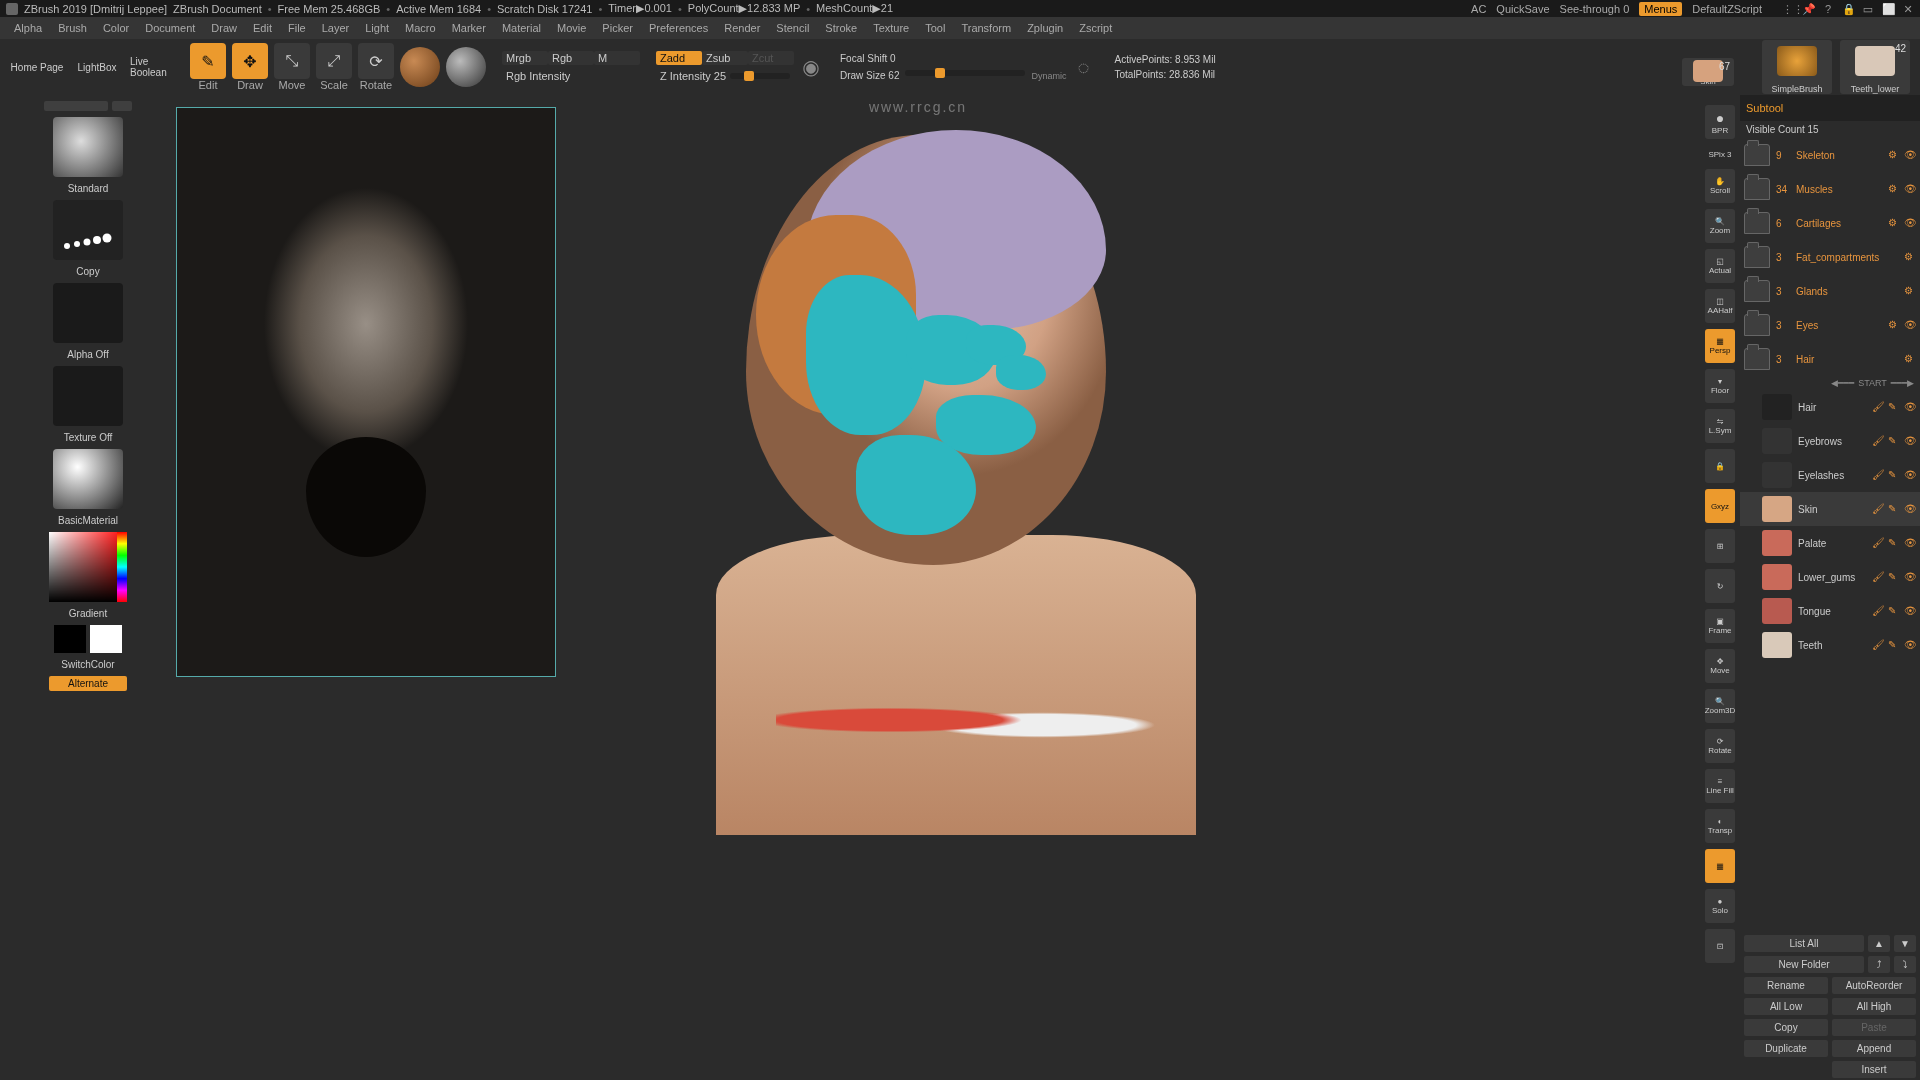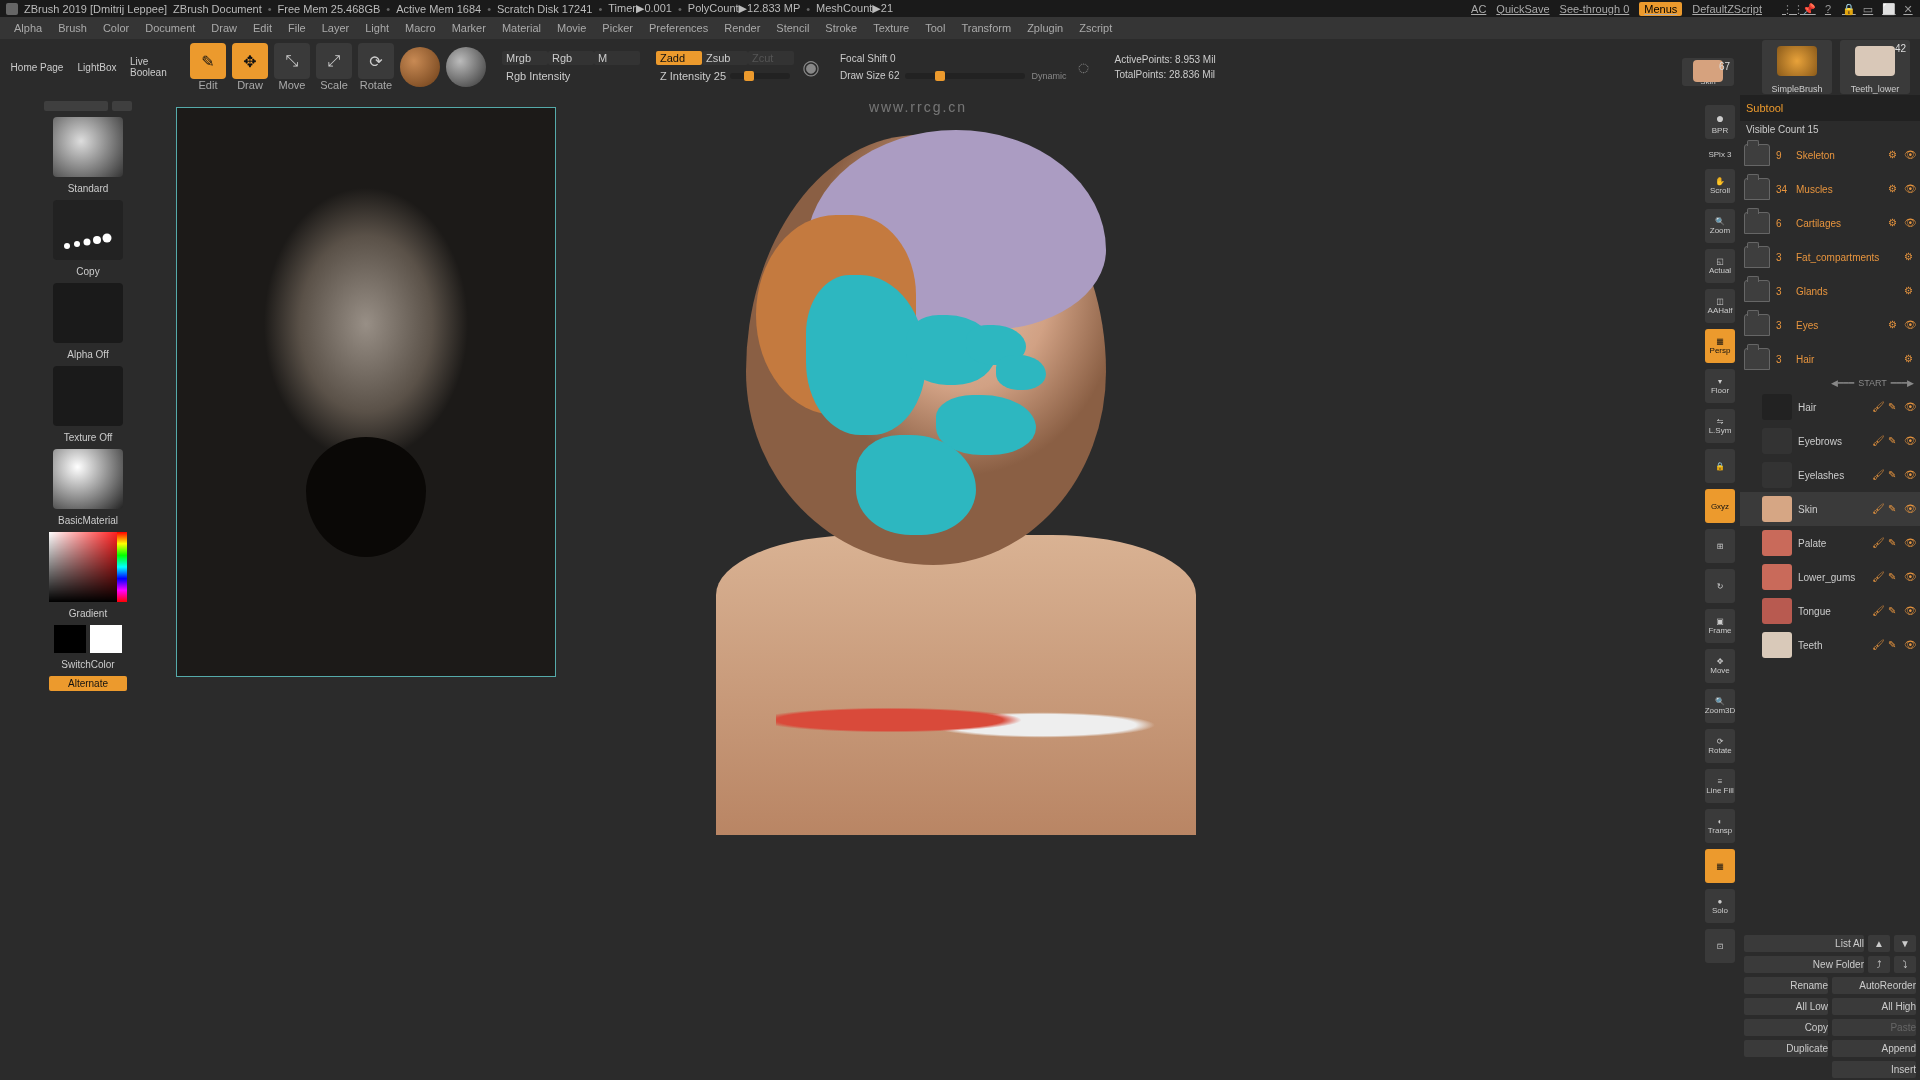--- a/index.html
+++ b/index.html
@@ -5,21 +5,21 @@
 * { margin: 0; padding: 0; box-sizing: border-box; font-family: "Segoe UI", Tahoma, sans-serif; user-select: none; }
 html, body { width: 1920px; height: 1080px; background: #2b2b2b; color: #aaa; overflow: hidden; font-size: 11px; }
 
 
 .titlebar { height: 17px; background: #1a1a1a; display: flex; align-items: center; padding: 0 6px; gap: 6px; }
 .titlebar .logo { width: 12px; height: 12px; background: #666; border-radius: 2px; }
 .titlebar .title { color: #bbb; white-space: nowrap; }
 .titlebar .stats { color: #bbb; }
 .titlebar .sep { color: #666; }
 .titlebar .spacer { flex: 1; }
-.titlebar .tb-right { display: flex; align-items: center; gap: 10px; text-decoration: underline; }
+.titlebar .tb-right { display: flex; align-items: center; gap: 10px; }
 .titlebar .chip { background: #ec9a2d; color: #000; padding: 1px 5px; border-radius: 2px; }
 .titlebar .win-btns { display: flex; gap: 8px; margin-left: 10px; }
 .titlebar .win-btns span { width: 12px; height: 12px; color: #999; text-align: center; line-height: 12px; }
 
 
 .menubar { height: 22px; background: #353535; display: flex; align-items: center; gap: 16px; padding: 0 14px; }
 .menubar span { color: #aaa; cursor: pointer; }
 
 
 .toolbar { height: 56px; background: #2b2b2b; display: flex; align-items: center; gap: 6px; padding: 0 10px; }
@@ -103,21 +103,21 @@
 .folder-row .ficon::before { content:''; position:absolute; top:-5px; left:2px; width:10px; height:5px; background:#3e3e3e; border:1px solid #666; border-bottom:none; border-radius:2px 2px 0 0; }
 .folder-row .cnt { color:#e8953e; min-width:14px; }
 .folder-row .name, .item-row .name { color:#e8953e; flex:1; }
 .folder-row .ctl, .item-row .ctl { display:flex; gap:4px; margin-left:auto; }
 .folder-row .ctl span, .item-row .ctl span { width:12px; height:12px; color:#e8953e; }
 .item-row { padding-left:22px; height:34px; }
 .item-row .thumb { width:30px; height:26px; background:#555; border-radius:3px; }
 .item-row .name { color:#ccc; }
 .start-row { display:flex; align-items:center; justify-content:flex-end; gap:4px; padding:2px 6px; color:#888; font-size:9px; }
 .btn-row { display:flex; gap:4px; padding:2px 4px; }
-.btn-row .b { flex:1; background:#3a3a3a; text-align:right; padding:3px 0; border-radius:2px; }
+.btn-row .b { flex:1; background:#3a3a3a; text-align:center; padding:3px 8px; border-radius:2px; }
 .btn-row .b.dim { color:#666; }
 .btn-row .arrow { width:22px; background:#3a3a3a; text-align:center; padding:3px 0; border-radius:2px; }
 
 .watermark { position:absolute; left:50%; top:50%; transform:translate(-50%,-50%); font-size:60px; color:rgba(255,255,255,0.04); pointer-events:none; white-space:nowrap; letter-spacing:20px;}
 .watermark-url { position:absolute; left:50%; top:4px; transform:translateX(-50%); color:rgba(255,255,255,0.35); font-size:14px; letter-spacing:2px; pointer-events:none;}
 </style>
 </head>
 <body>
 
 <div class="titlebar">
@@ -252,21 +252,21 @@
   </div>
 
   <div style="width:22px;height:40px;display:flex;align-items:center;justify-content:center">
       <span style="font-size:20px;color:#888">◉</span>
     </div>
 
   <div class="slider-block">
     <div style="display:flex;gap:6px;align-items:center">
       <span class="label">Focal Shift 0</span>
     </div>
-    <div style="display:flex;gap:6px;align-items:center">
+    <div style="display:flex;gap:6px;">
       <span class="label">Draw Size 62</span>
       <div class="bar">
           <div class="knob" style="left:30px"></div>
         </div>
       <span class="dyn">Dynamic</span>
     </div>
   </div>
 
   <div style="width:22px;height:40px;display:flex;align-items:center;justify-content:center">
       <span style="font-size:20px;color:#888">◌</span>

